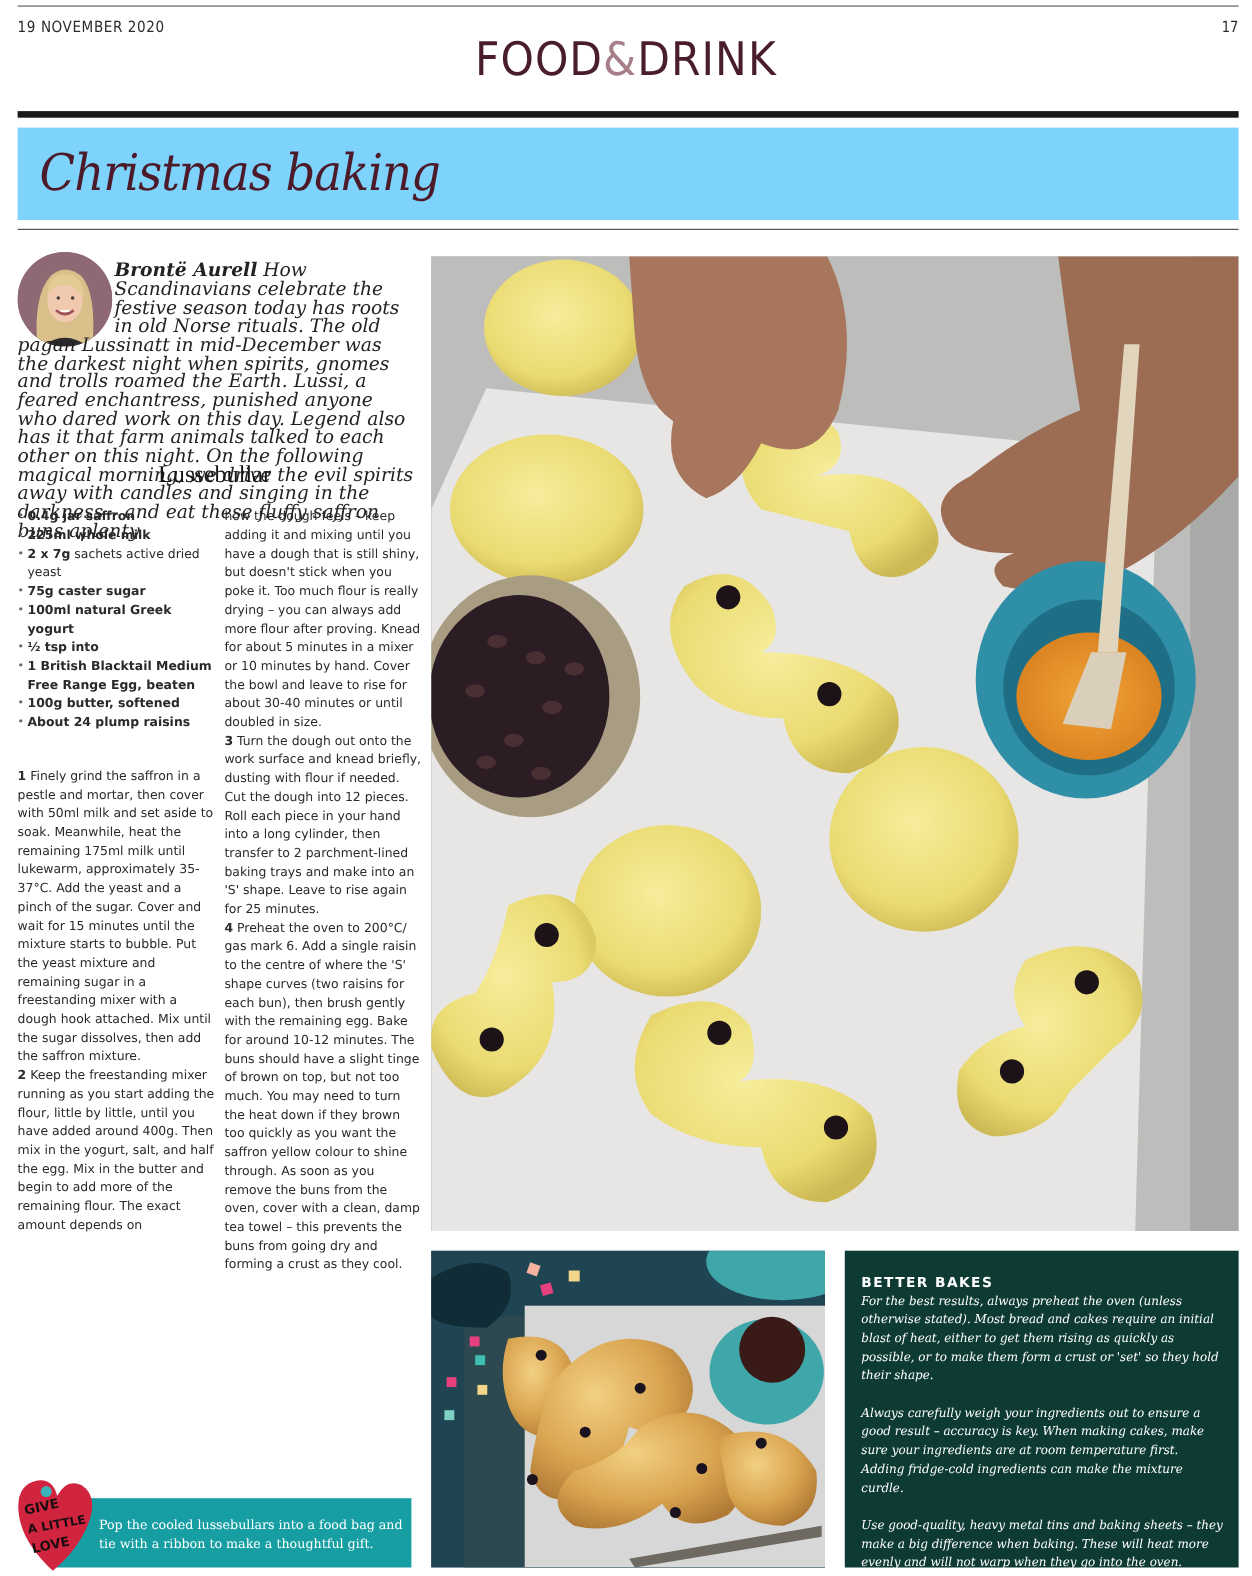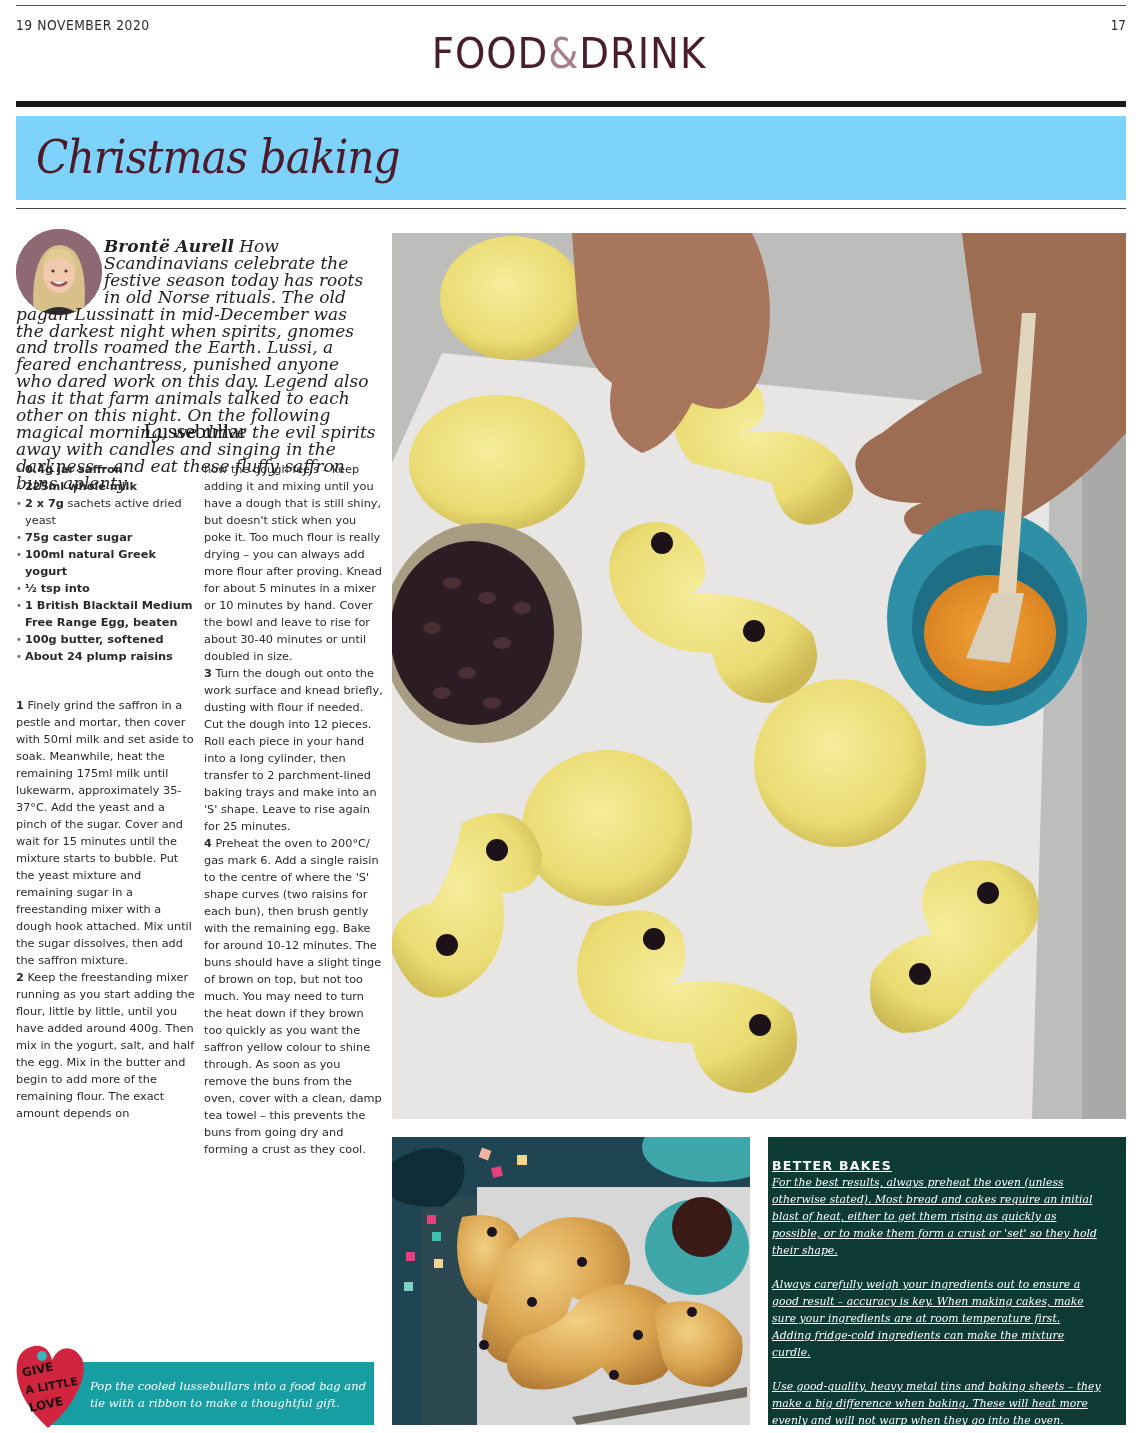--- a/index.html
+++ b/index.html
@@ -34,29 +34,29 @@
     .ingredients li { position: relative; padding-left: 9px; font-weight: 700; color: #2a2a2a; }
     .ingredients li::before { content: "•"; position: absolute; left: 0; top: 0; font-weight: 400; color: #666; font-size: 10px; }
     .ingredients li .light { font-weight: 400; }
     .step b { font-weight: 700; }
     .nutrition { margin-top: 9px; font-size: 9.3px; line-height: 14px; color: #555; }
     .nutrition .v { color: #8bb13a; font-weight: 700; }
     .nutrition b { font-weight: 700; color: #555; }
 
     
     .gift-box { position: absolute; left: 48px; top: 1362px; width: 326px; height: 63px; background: #179ea3; }
-    .gift-text { position: absolute; left: 42px; top: 16px; width: 280px; font-family: "DejaVu Serif", serif; font-style: italic; font-size: 11.5px; line-height: 17px; color: #ffffff; }
+    .gift-text { position: absolute; left: 42px; top: 16px; width: 280px; font-family: "DejaVu Serif", serif; font-size: 11.5px; line-height: 17px; color: #ffffff; }
     .heart { position: absolute; left: 14px; top: 1342px; width: 72px; height: 88px; }
 
     
     .main-photo { position: absolute; left: 392px; top: 233px; width: 734px; height: 886px; overflow: hidden; background: #b9b9b7; }
     .bottom-photo { position: absolute; left: 392px; top: 1137px; width: 358px; height: 288px; overflow: hidden; background: #1f4553; }
 
     
-    .tips-box { position: absolute; left: 768px; top: 1137px; width: 358px; height: 288px; background: #0d3a33; padding: 20px 14px 0 4px; color: #ffffff; text-decoration: underline; }
+    .tips-box { position: absolute; left: 768px; top: 1137px; width: 358px; height: 288px; background: #0d3a33; padding: 20px 14px 0 15px; color: #ffffff; }
     .tips-heading { font-family: "DejaVu Sans", sans-serif; font-weight: 700; font-size: 12.5px; letter-spacing: 1.3px; line-height: 17px; }
     .tips-para { font-family: "DejaVu Serif", serif; font-style: italic; font-size: 11.2px; line-height: 17px; margin-bottom: 17px; transform: scaleX(0.97); transform-origin: left; width: 340px; }
   </style>
 </head>
 <body>
 
 <div class="top-rule"></div>
 <div class="dateline">19 NOVEMBER 2020</div>
 <div class="page-num">17</div>
 <div class="masthead"><span>FOOD</span><span class="amp">&amp;</span><span>DRINK</span></div>

